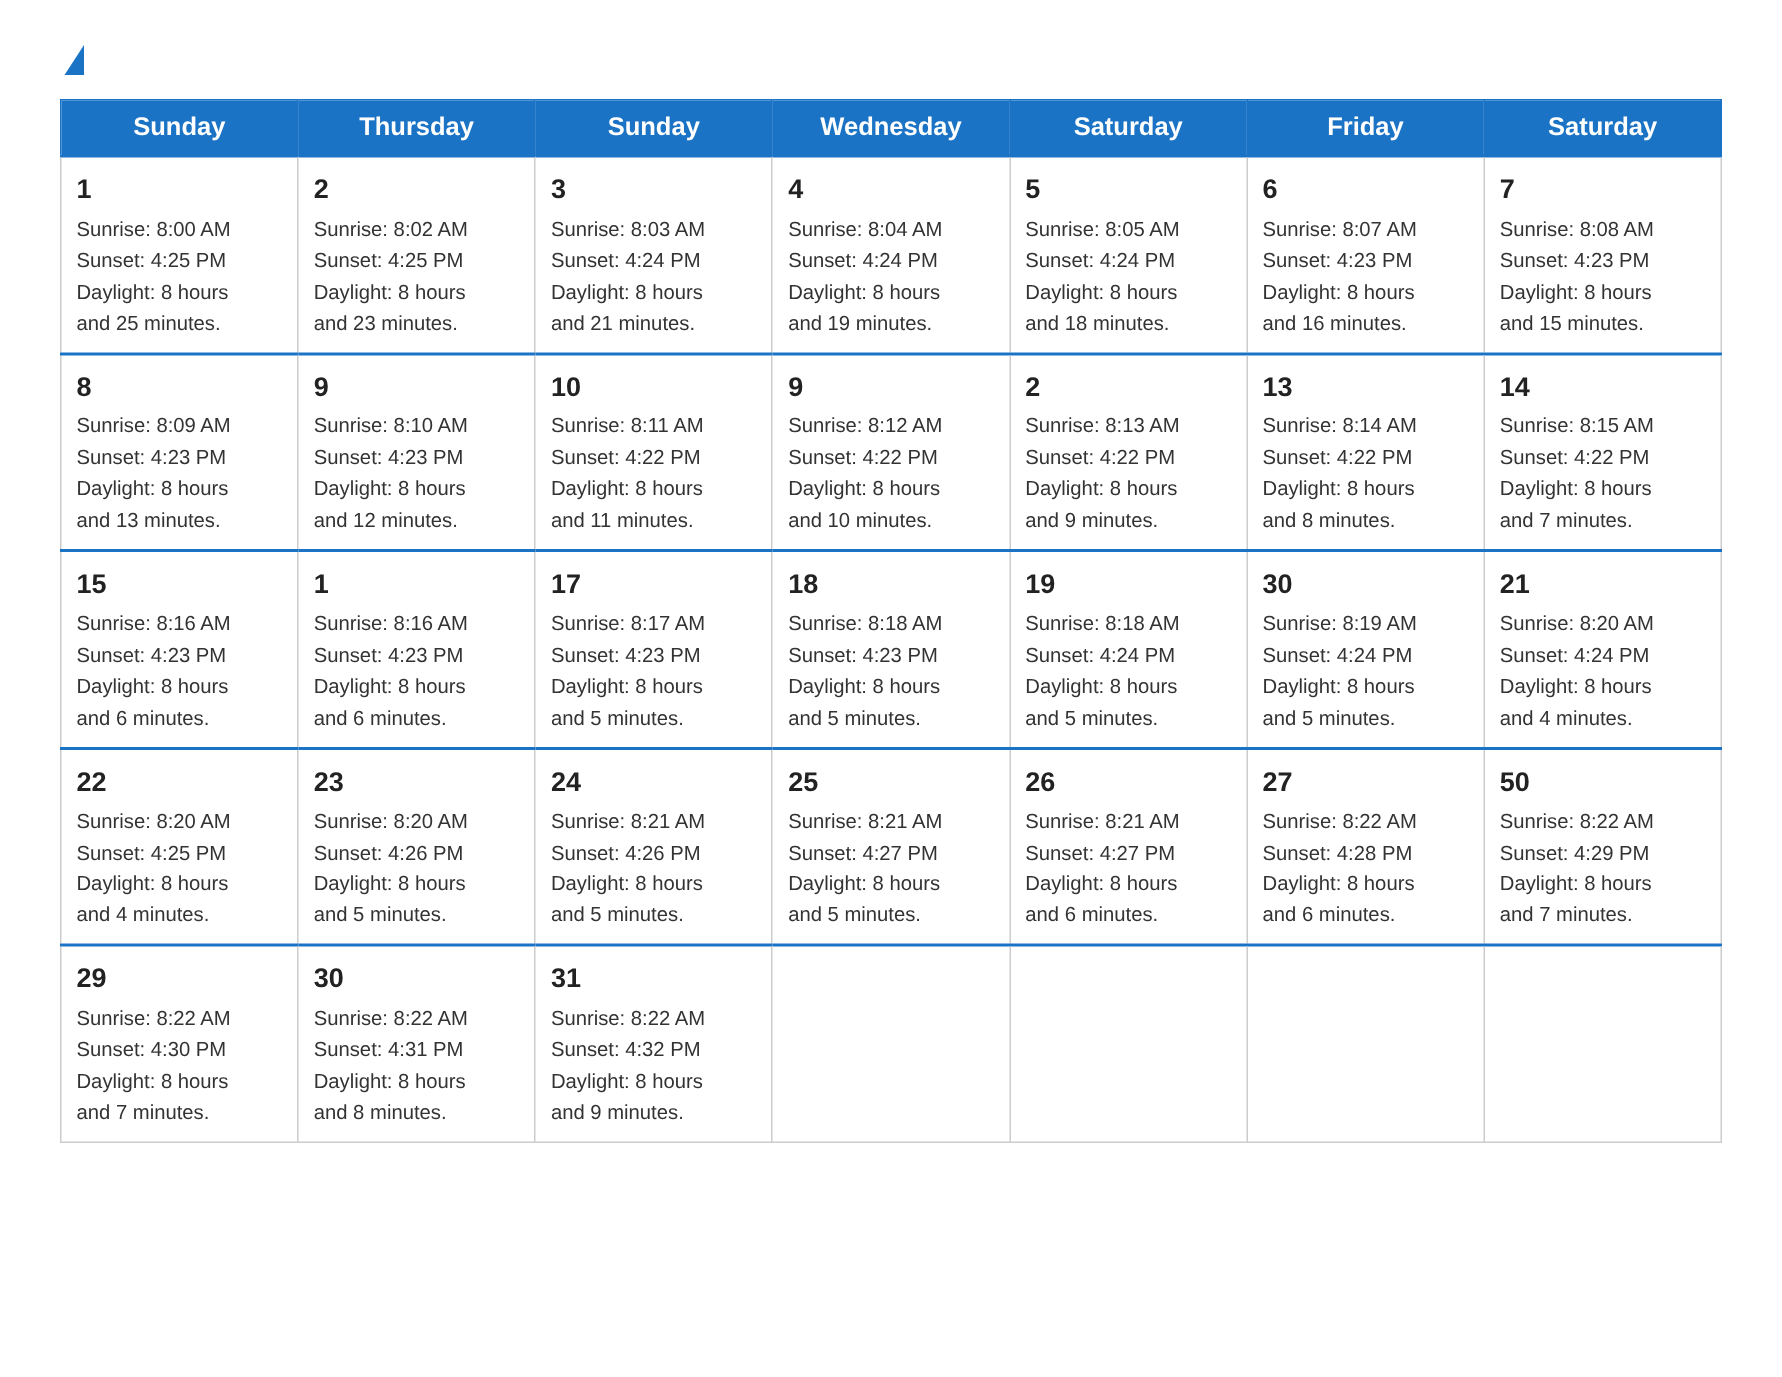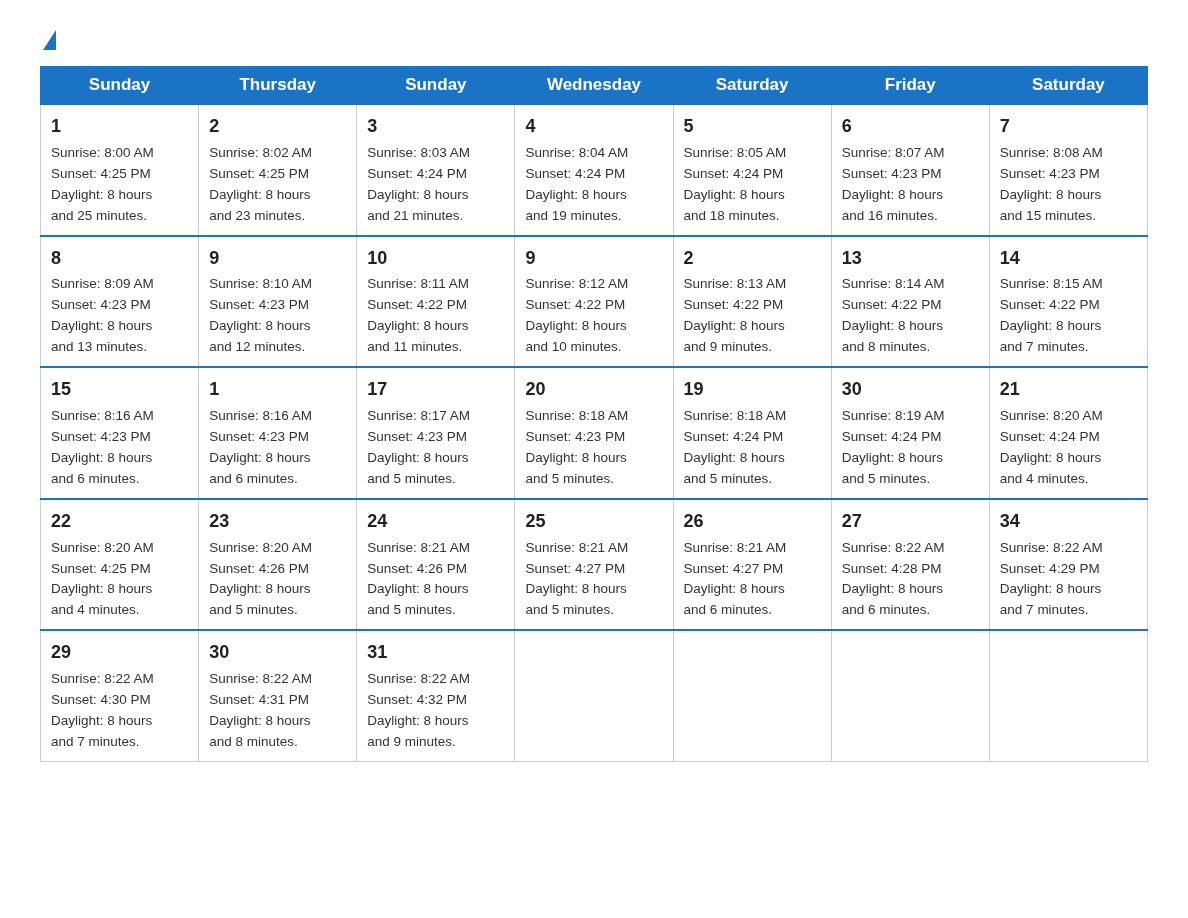--- a/index.html
+++ b/index.html
@@ -136,33 +136,33 @@
         <td><span class="day-num">10</span>Sunrise: 8:11 AM<br>Sunset: 4:22 PM<br>Daylight: 8 hours<br>and 11 minutes.</td>
         <td><span class="day-num">9</span>Sunrise: 8:12 AM<br>Sunset: 4:22 PM<br>Daylight: 8 hours<br>and 10 minutes.</td>
         <td><span class="day-num">2</span>Sunrise: 8:13 AM<br>Sunset: 4:22 PM<br>Daylight: 8 hours<br>and 9 minutes.</td>
         <td><span class="day-num">13</span>Sunrise: 8:14 AM<br>Sunset: 4:22 PM<br>Daylight: 8 hours<br>and 8 minutes.</td>
         <td><span class="day-num">14</span>Sunrise: 8:15 AM<br>Sunset: 4:22 PM<br>Daylight: 8 hours<br>and 7 minutes.</td>
       </tr>
       <tr>
         <td><span class="day-num">15</span>Sunrise: 8:16 AM<br>Sunset: 4:23 PM<br>Daylight: 8 hours<br>and 6 minutes.</td>
         <td><span class="day-num">1</span>Sunrise: 8:16 AM<br>Sunset: 4:23 PM<br>Daylight: 8 hours<br>and 6 minutes.</td>
         <td><span class="day-num">17</span>Sunrise: 8:17 AM<br>Sunset: 4:23 PM<br>Daylight: 8 hours<br>and 5 minutes.</td>
-        <td><span class="day-num">20</span>Sunrise: 8:18 AM<br>Sunset: 4:23 PM<br>Daylight: 8 hours<br>and 5 minutes.</td>
+        <td><span class="day-num">18</span>Sunrise: 8:18 AM<br>Sunset: 4:23 PM<br>Daylight: 8 hours<br>and 5 minutes.</td>
         <td><span class="day-num">19</span>Sunrise: 8:18 AM<br>Sunset: 4:24 PM<br>Daylight: 8 hours<br>and 5 minutes.</td>
         <td><span class="day-num">30</span>Sunrise: 8:19 AM<br>Sunset: 4:24 PM<br>Daylight: 8 hours<br>and 5 minutes.</td>
         <td><span class="day-num">21</span>Sunrise: 8:20 AM<br>Sunset: 4:24 PM<br>Daylight: 8 hours<br>and 4 minutes.</td>
       </tr>
       <tr>
         <td><span class="day-num">22</span>Sunrise: 8:20 AM<br>Sunset: 4:25 PM<br>Daylight: 8 hours<br>and 4 minutes.</td>
         <td><span class="day-num">23</span>Sunrise: 8:20 AM<br>Sunset: 4:26 PM<br>Daylight: 8 hours<br>and 5 minutes.</td>
         <td><span class="day-num">24</span>Sunrise: 8:21 AM<br>Sunset: 4:26 PM<br>Daylight: 8 hours<br>and 5 minutes.</td>
         <td><span class="day-num">25</span>Sunrise: 8:21 AM<br>Sunset: 4:27 PM<br>Daylight: 8 hours<br>and 5 minutes.</td>
         <td><span class="day-num">26</span>Sunrise: 8:21 AM<br>Sunset: 4:27 PM<br>Daylight: 8 hours<br>and 6 minutes.</td>
         <td><span class="day-num">27</span>Sunrise: 8:22 AM<br>Sunset: 4:28 PM<br>Daylight: 8 hours<br>and 6 minutes.</td>
-        <td><span class="day-num">34</span>Sunrise: 8:22 AM<br>Sunset: 4:29 PM<br>Daylight: 8 hours<br>and 7 minutes.</td>
+        <td><span class="day-num">50</span>Sunrise: 8:22 AM<br>Sunset: 4:29 PM<br>Daylight: 8 hours<br>and 7 minutes.</td>
       </tr>
       <tr>
         <td><span class="day-num">29</span>Sunrise: 8:22 AM<br>Sunset: 4:30 PM<br>Daylight: 8 hours<br>and 7 minutes.</td>
         <td><span class="day-num">30</span>Sunrise: 8:22 AM<br>Sunset: 4:31 PM<br>Daylight: 8 hours<br>and 8 minutes.</td>
         <td><span class="day-num">31</span>Sunrise: 8:22 AM<br>Sunset: 4:32 PM<br>Daylight: 8 hours<br>and 9 minutes.</td>
         <td style="border-top: 2px solid rgb(26, 115, 196);"></td>
         <td style="border-top: 2px solid rgb(26, 115, 196);"></td>
         <td style="border-top: 2px solid rgb(26, 115, 196);"></td>
         <td style="border-top: 2px solid rgb(26, 115, 196);"></td>
       </tr>

